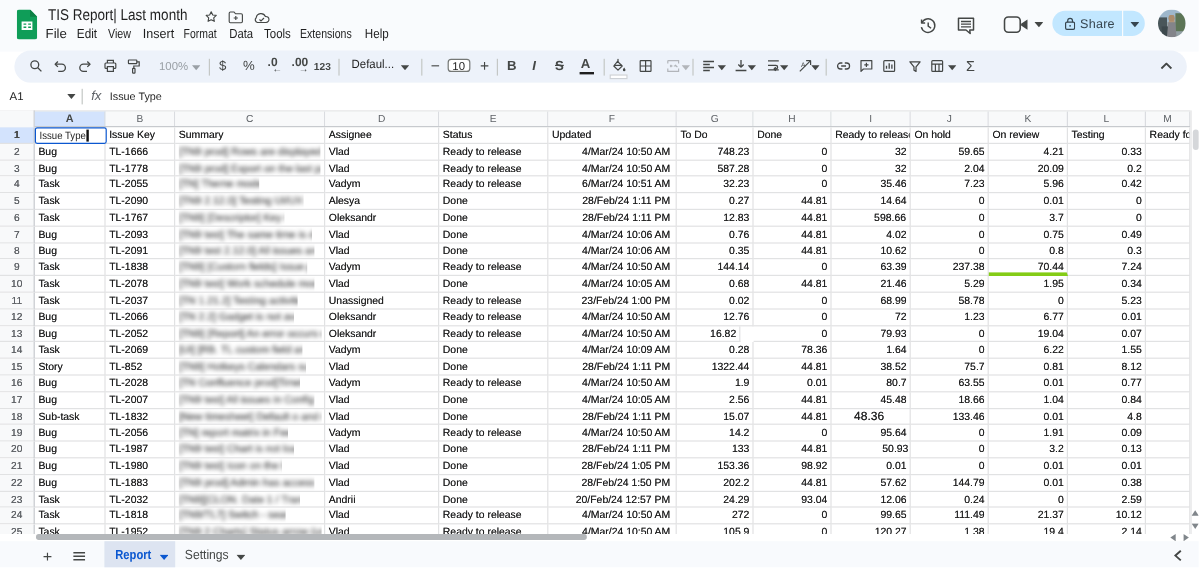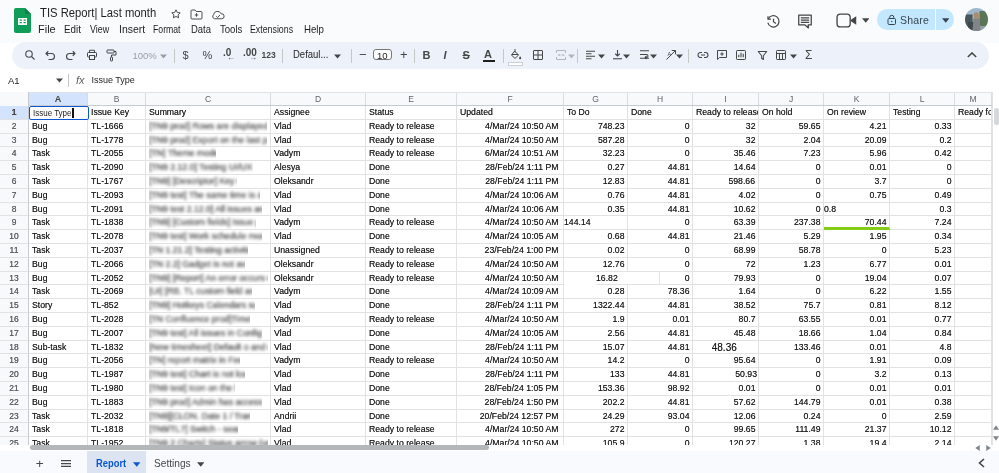--- a/index.html
+++ b/index.html
@@ -384,33 +384,33 @@
 <div class="ab" style="left:29px;top:0;width:59px;height:13.8px;border-right:1px solid #e1e2e3;border-bottom:1px solid #e1e2e3;box-sizing:border-box;font-size:8.7px;color:#1b1b1b;line-height:13.8px;padding-left:3px;overflow:hidden;white-space:nowrap">Bug</div>
 <div class="ab" style="left:88px;top:0;width:58px;height:13.8px;border-right:1px solid #e1e2e3;border-bottom:1px solid #e1e2e3;box-sizing:border-box;font-size:8.7px;color:#1b1b1b;line-height:13.8px;padding-left:3px;overflow:hidden;white-space:nowrap">TL-2091</div>
 <div class="ab" style="left:146px;top:0;width:125px;height:13.8px;border-right:1px solid #e1e2e3;border-bottom:1px solid #e1e2e3;box-sizing:border-box;font-size:8.7px;color:#1b1b1b;line-height:13.8px;padding-left:3px;overflow:hidden;white-space:nowrap"><span style="display:inline-block;width:113px;overflow:hidden;white-space:nowrap;vertical-align:top"><span style="color:#575757;filter:blur(1.6px)">[TN9 test 2.12.0] All issues are and more text to fill the w</span></span></div>
 <div class="ab" style="left:271px;top:0;width:95px;height:13.8px;border-right:1px solid #e1e2e3;border-bottom:1px solid #e1e2e3;box-sizing:border-box;font-size:8.7px;color:#1b1b1b;line-height:13.8px;padding-left:3px;overflow:hidden;white-space:nowrap">Vlad</div>
 <div class="ab" style="left:366px;top:0;width:91px;height:13.8px;border-right:1px solid #e1e2e3;border-bottom:1px solid #e1e2e3;box-sizing:border-box;font-size:8.7px;color:#1b1b1b;line-height:13.8px;padding-left:3px;overflow:hidden;white-space:nowrap">Done</div>
 <div class="ab" style="left:457px;top:0;width:107px;height:13.8px;border-right:1px solid #e1e2e3;border-bottom:1px solid #e1e2e3;box-sizing:border-box;font-size:8.7px;color:#1b1b1b;line-height:13.8px;padding-right:4.5px;text-align:right;overflow:hidden;white-space:nowrap">4/Mar/24 10:06 AM</div>
 <div class="ab" style="left:564px;top:0;width:64px;height:13.8px;border-right:1px solid #e1e2e3;border-bottom:1px solid #e1e2e3;box-sizing:border-box;font-size:8.7px;color:#1b1b1b;line-height:13.8px;padding-right:2.5px;text-align:right;overflow:hidden;white-space:nowrap">0.35</div>
 <div class="ab" style="left:628px;top:0;width:65px;height:13.8px;border-right:1px solid #e1e2e3;border-bottom:1px solid #e1e2e3;box-sizing:border-box;font-size:8.7px;color:#1b1b1b;line-height:13.8px;padding-right:2.5px;text-align:right;overflow:hidden;white-space:nowrap">44.81</div>
 <div class="ab" style="left:693px;top:0;width:66px;height:13.8px;border-right:1px solid #e1e2e3;border-bottom:1px solid #e1e2e3;box-sizing:border-box;font-size:8.7px;color:#1b1b1b;line-height:13.8px;padding-right:2.5px;text-align:right;overflow:hidden;white-space:nowrap">10.62</div>
 <div class="ab" style="left:759px;top:0;width:65px;height:13.8px;border-right:1px solid #e1e2e3;border-bottom:1px solid #e1e2e3;box-sizing:border-box;font-size:8.7px;color:#1b1b1b;line-height:13.8px;padding-right:2.5px;text-align:right;overflow:hidden;white-space:nowrap">0</div>
-<div class="ab" style="left:824px;top:0;width:66px;height:13.8px;border-right:1px solid #e1e2e3;border-bottom:1px solid #e1e2e3;box-sizing:border-box;font-size:8.7px;color:#1b1b1b;line-height:13.8px;padding-right:2.5px;text-align:left;overflow:hidden;white-space:nowrap">0.8</div>
+<div class="ab" style="left:824px;top:0;width:66px;height:13.8px;border-right:1px solid #e1e2e3;border-bottom:1px solid #e1e2e3;box-sizing:border-box;font-size:8.7px;color:#1b1b1b;line-height:13.8px;padding-right:2.5px;text-align:right;overflow:hidden;white-space:nowrap">0.8</div>
 <div class="ab" style="left:890px;top:0;width:65px;height:13.8px;border-right:1px solid #e1e2e3;border-bottom:1px solid #e1e2e3;box-sizing:border-box;font-size:8.7px;color:#1b1b1b;line-height:13.8px;padding-right:2.5px;text-align:right;overflow:hidden;white-space:nowrap">0.3</div>
 <div class="ab" style="left:955px;top:0;width:37px;height:13.8px;border-right:1px solid #e1e2e3;border-bottom:1px solid #e1e2e3;box-sizing:border-box;font-size:8.7px;color:#1b1b1b;line-height:13.8px;padding-left:3px;overflow:hidden;white-space:nowrap"></div>
 </div>
 <div class="ab" style="left:0;top:110.4px;width:992px;height:13.8px">
 <div class="ab" style="left:0;top:0;width:29px;height:13.8px;background:#f8f9fa;border-right:1px solid #c7cace;border-bottom:1px solid #e1e2e3;box-sizing:border-box;font-size:8.5px;color:#5f6368;font-weight:normal;text-align:center;line-height:13.8px">9</div>
 <div class="ab" style="left:29px;top:0;width:59px;height:13.8px;border-right:1px solid #e1e2e3;border-bottom:1px solid #e1e2e3;box-sizing:border-box;font-size:8.7px;color:#1b1b1b;line-height:13.8px;padding-left:3px;overflow:hidden;white-space:nowrap">Task</div>
 <div class="ab" style="left:88px;top:0;width:58px;height:13.8px;border-right:1px solid #e1e2e3;border-bottom:1px solid #e1e2e3;box-sizing:border-box;font-size:8.7px;color:#1b1b1b;line-height:13.8px;padding-left:3px;overflow:hidden;white-space:nowrap">TL-1838</div>
 <div class="ab" style="left:146px;top:0;width:125px;height:13.8px;border-right:1px solid #e1e2e3;border-bottom:1px solid #e1e2e3;box-sizing:border-box;font-size:8.7px;color:#1b1b1b;line-height:13.8px;padding-left:3px;overflow:hidden;white-space:nowrap"><span style="display:inline-block;width:107px;overflow:hidden;white-space:nowrap;vertical-align:top"><span style="color:#575757;filter:blur(1.6px)">[TN9] [Custom fields] Issue prop and more text to fill the w</span></span></div>
 <div class="ab" style="left:271px;top:0;width:95px;height:13.8px;border-right:1px solid #e1e2e3;border-bottom:1px solid #e1e2e3;box-sizing:border-box;font-size:8.7px;color:#1b1b1b;line-height:13.8px;padding-left:3px;overflow:hidden;white-space:nowrap">Vadym</div>
 <div class="ab" style="left:366px;top:0;width:91px;height:13.8px;border-right:1px solid #e1e2e3;border-bottom:1px solid #e1e2e3;box-sizing:border-box;font-size:8.7px;color:#1b1b1b;line-height:13.8px;padding-left:3px;overflow:hidden;white-space:nowrap">Ready to release</div>
 <div class="ab" style="left:457px;top:0;width:107px;height:13.8px;border-right:1px solid #e1e2e3;border-bottom:1px solid #e1e2e3;box-sizing:border-box;font-size:8.7px;color:#1b1b1b;line-height:13.8px;padding-right:4.5px;text-align:right;overflow:hidden;white-space:nowrap">4/Mar/24 10:50 AM</div>
-<div class="ab" style="left:564px;top:0;width:64px;height:13.8px;border-right:1px solid #e1e2e3;border-bottom:1px solid #e1e2e3;box-sizing:border-box;font-size:8.7px;color:#1b1b1b;line-height:13.8px;padding-right:2.5px;overflow:hidden;white-space:nowrap">144.14</div>
+<div class="ab" style="left:564px;top:0;width:64px;height:13.8px;border-right:1px solid #e1e2e3;border-bottom:1px solid #e1e2e3;box-sizing:border-box;font-size:8.7px;color:#1b1b1b;line-height:13.8px;padding-right:2.5px;text-align:right;overflow:hidden;white-space:nowrap">144.14</div>
 <div class="ab" style="left:628px;top:0;width:65px;height:13.8px;border-right:1px solid #e1e2e3;border-bottom:1px solid #e1e2e3;box-sizing:border-box;font-size:8.7px;color:#1b1b1b;line-height:13.8px;padding-right:2.5px;text-align:right;overflow:hidden;white-space:nowrap">0</div>
 <div class="ab" style="left:693px;top:0;width:66px;height:13.8px;border-right:1px solid #e1e2e3;border-bottom:1px solid #e1e2e3;box-sizing:border-box;font-size:8.7px;color:#1b1b1b;line-height:13.8px;padding-right:2.5px;text-align:right;overflow:hidden;white-space:nowrap">63.39</div>
 <div class="ab" style="left:759px;top:0;width:65px;height:13.8px;border-right:1px solid #e1e2e3;border-bottom:1px solid #e1e2e3;box-sizing:border-box;font-size:8.7px;color:#1b1b1b;line-height:13.8px;padding-right:2.5px;text-align:right;overflow:hidden;white-space:nowrap">237.38</div>
 <div class="ab" style="left:824px;top:0;width:66px;height:13.8px;border-right:1px solid #e1e2e3;border-bottom:3px solid #84cc16;box-sizing:border-box;font-size:8.7px;color:#1b1b1b;line-height:13.8px;padding-right:2.5px;text-align:right;overflow:hidden;white-space:nowrap">70.44</div>
 <div class="ab" style="left:890px;top:0;width:65px;height:13.8px;border-right:1px solid #e1e2e3;border-bottom:1px solid #e1e2e3;box-sizing:border-box;font-size:8.7px;color:#1b1b1b;line-height:13.8px;padding-right:2.5px;text-align:right;overflow:hidden;white-space:nowrap">7.24</div>
 <div class="ab" style="left:955px;top:0;width:37px;height:13.8px;border-right:1px solid #e1e2e3;border-bottom:1px solid #e1e2e3;box-sizing:border-box;font-size:8.7px;color:#1b1b1b;line-height:13.8px;padding-left:3px;overflow:hidden;white-space:nowrap"></div>
 </div>
 <div class="ab" style="left:0;top:124.2px;width:992px;height:13.8px">
 <div class="ab" style="left:0;top:0;width:29px;height:13.8px;background:#f8f9fa;border-right:1px solid #c7cace;border-bottom:1px solid #e1e2e3;box-sizing:border-box;font-size:8.5px;color:#5f6368;font-weight:normal;text-align:center;line-height:13.8px">10</div>
 <div class="ab" style="left:29px;top:0;width:59px;height:13.8px;border-right:1px solid #e1e2e3;border-bottom:1px solid #e1e2e3;box-sizing:border-box;font-size:8.7px;color:#1b1b1b;line-height:13.8px;padding-left:3px;overflow:hidden;white-space:nowrap">Task</div>
@@ -460,21 +460,21 @@
 <div class="ab" style="left:955px;top:0;width:37px;height:13.8px;border-right:1px solid #e1e2e3;border-bottom:1px solid #e1e2e3;box-sizing:border-box;font-size:8.7px;color:#1b1b1b;line-height:13.8px;padding-left:3px;overflow:hidden;white-space:nowrap"></div>
 </div>
 <div class="ab" style="left:0;top:165.6px;width:992px;height:13.8px">
 <div class="ab" style="left:0;top:0;width:29px;height:13.8px;background:#f8f9fa;border-right:1px solid #c7cace;border-bottom:1px solid #e1e2e3;box-sizing:border-box;font-size:8.5px;color:#5f6368;font-weight:normal;text-align:center;line-height:13.8px">13</div>
 <div class="ab" style="left:29px;top:0;width:59px;height:13.8px;border-right:1px solid #e1e2e3;border-bottom:1px solid #e1e2e3;box-sizing:border-box;font-size:8.7px;color:#1b1b1b;line-height:13.8px;padding-left:3px;overflow:hidden;white-space:nowrap">Bug</div>
 <div class="ab" style="left:88px;top:0;width:58px;height:13.8px;border-right:1px solid #e1e2e3;border-bottom:1px solid #e1e2e3;box-sizing:border-box;font-size:8.7px;color:#1b1b1b;line-height:13.8px;padding-left:3px;overflow:hidden;white-space:nowrap">TL-2052</div>
 <div class="ab" style="left:146px;top:0;width:125px;height:13.8px;border-right:1px solid #e1e2e3;border-bottom:1px solid #e1e2e3;box-sizing:border-box;font-size:8.7px;color:#1b1b1b;line-height:13.8px;padding-left:3px;overflow:hidden;white-space:nowrap"><span style="display:inline-block;width:119px;overflow:hidden;white-space:nowrap;vertical-align:top"><span style="color:#575757;filter:blur(1.6px)">[TN9] [Report] An error occurs w and more text to fill the w</span></span></div>
 <div class="ab" style="left:271px;top:0;width:95px;height:13.8px;border-right:1px solid #e1e2e3;border-bottom:1px solid #e1e2e3;box-sizing:border-box;font-size:8.7px;color:#1b1b1b;line-height:13.8px;padding-left:3px;overflow:hidden;white-space:nowrap">Oleksandr</div>
 <div class="ab" style="left:366px;top:0;width:91px;height:13.8px;border-right:1px solid #e1e2e3;border-bottom:1px solid #e1e2e3;box-sizing:border-box;font-size:8.7px;color:#1b1b1b;line-height:13.8px;padding-left:3px;overflow:hidden;white-space:nowrap">Ready to release</div>
 <div class="ab" style="left:457px;top:0;width:107px;height:13.8px;border-right:1px solid #e1e2e3;border-bottom:1px solid #e1e2e3;box-sizing:border-box;font-size:8.7px;color:#1b1b1b;line-height:13.8px;padding-right:4.5px;text-align:right;overflow:hidden;white-space:nowrap">4/Mar/24 10:50 AM</div>
-<div class="ab" style="left:596px;top:0;width:64px;height:13.8px;border-right:1px solid #e1e2e3;border-bottom:1px solid #e1e2e3;box-sizing:border-box;font-size:8.7px;color:#1b1b1b;line-height:13.8px;padding-right:2.5px;overflow:hidden;white-space:nowrap">16.82</div>
+<div class="ab" style="left:553px;top:0;width:64px;height:13.8px;border-right:1px solid #e1e2e3;border-bottom:1px solid #e1e2e3;box-sizing:border-box;font-size:8.7px;color:#1b1b1b;line-height:13.8px;padding-right:2.5px;text-align:right;overflow:hidden;white-space:nowrap">16.82</div>
 <div class="ab" style="left:628px;top:0;width:65px;height:13.8px;border-right:1px solid #e1e2e3;border-bottom:1px solid #e1e2e3;box-sizing:border-box;font-size:8.7px;color:#1b1b1b;line-height:13.8px;padding-right:2.5px;text-align:right;overflow:hidden;white-space:nowrap">0</div>
 <div class="ab" style="left:693px;top:0;width:66px;height:13.8px;border-right:1px solid #e1e2e3;border-bottom:1px solid #e1e2e3;box-sizing:border-box;font-size:8.7px;color:#1b1b1b;line-height:13.8px;padding-right:2.5px;text-align:right;overflow:hidden;white-space:nowrap">79.93</div>
 <div class="ab" style="left:759px;top:0;width:65px;height:13.8px;border-right:1px solid #e1e2e3;border-bottom:1px solid #e1e2e3;box-sizing:border-box;font-size:8.7px;color:#1b1b1b;line-height:13.8px;padding-right:2.5px;text-align:right;overflow:hidden;white-space:nowrap">0</div>
 <div class="ab" style="left:824px;top:0;width:66px;height:13.8px;border-right:1px solid #e1e2e3;border-bottom:1px solid #e1e2e3;box-sizing:border-box;font-size:8.7px;color:#1b1b1b;line-height:13.8px;padding-right:2.5px;text-align:right;overflow:hidden;white-space:nowrap">19.04</div>
 <div class="ab" style="left:890px;top:0;width:65px;height:13.8px;border-right:1px solid #e1e2e3;border-bottom:1px solid #e1e2e3;box-sizing:border-box;font-size:8.7px;color:#1b1b1b;line-height:13.8px;padding-right:2.5px;text-align:right;overflow:hidden;white-space:nowrap">0.07</div>
 <div class="ab" style="left:955px;top:0;width:37px;height:13.8px;border-right:1px solid #e1e2e3;border-bottom:1px solid #e1e2e3;box-sizing:border-box;font-size:8.7px;color:#1b1b1b;line-height:13.8px;padding-left:3px;overflow:hidden;white-space:nowrap"></div>
 </div>
 <div class="ab" style="left:0;top:179.4px;width:992px;height:13.8px">
 <div class="ab" style="left:0;top:0;width:29px;height:13.8px;background:#f8f9fa;border-right:1px solid #c7cace;border-bottom:1px solid #e1e2e3;box-sizing:border-box;font-size:8.5px;color:#5f6368;font-weight:normal;text-align:center;line-height:13.8px">14</div>
 <div class="ab" style="left:29px;top:0;width:59px;height:13.8px;border-right:1px solid #e1e2e3;border-bottom:1px solid #e1e2e3;box-sizing:border-box;font-size:8.7px;color:#1b1b1b;line-height:13.8px;padding-left:3px;overflow:hidden;white-space:nowrap">Task</div>

